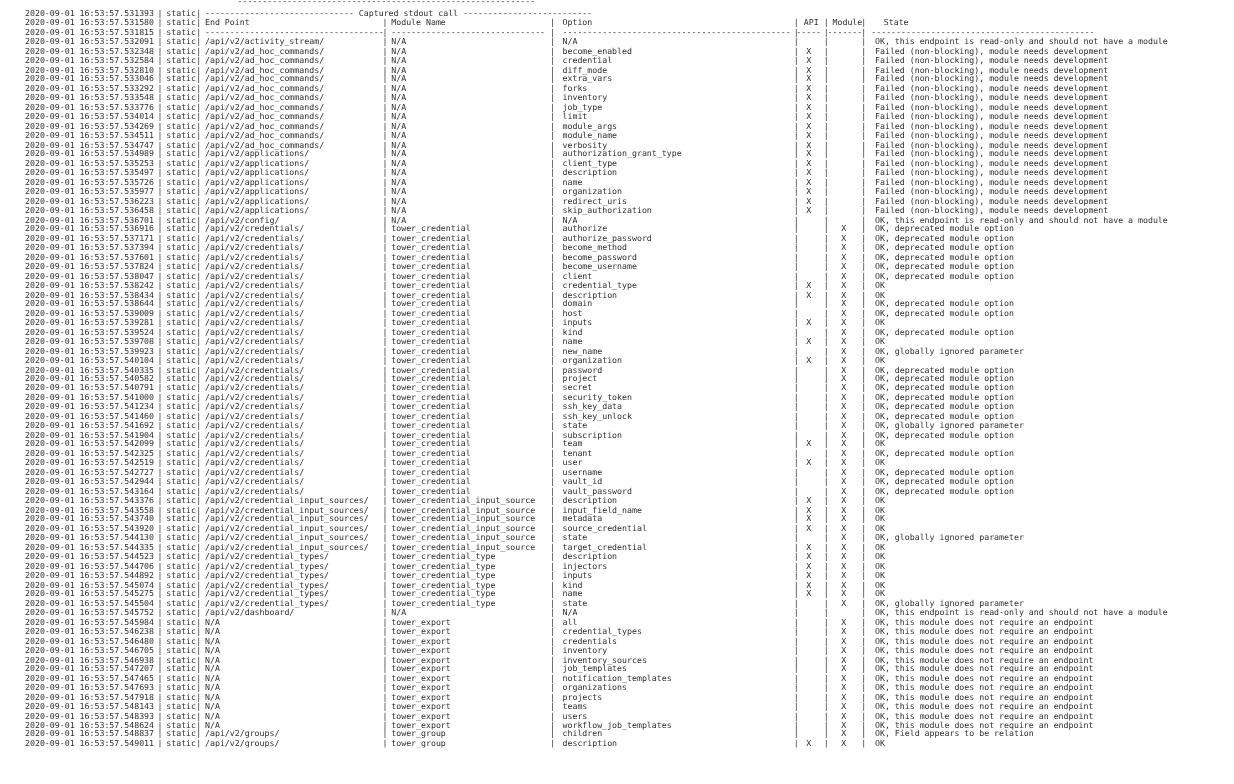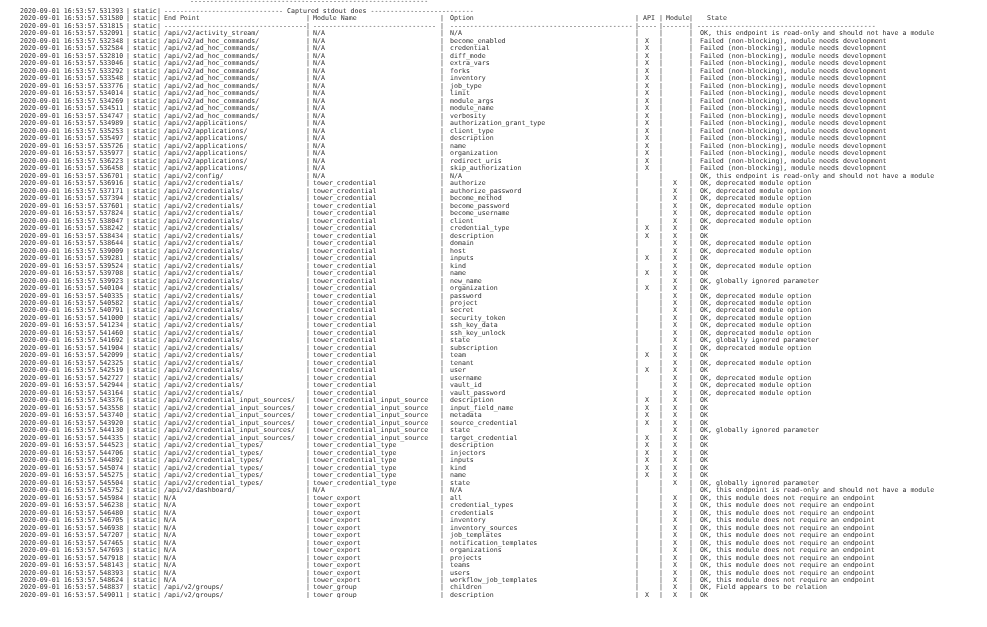--- a/index.html
+++ b/index.html
@@ -22,21 +22,21 @@
   .cell{position:absolute;top:0;white-space:pre;}
   .pipe{position:absolute;top:0;color:#2e2e2e;}
   .partial-top{position:absolute;white-space:pre;}
 </style>
 </head>
 <body>
 
 <div id="screen">
   <div class="partial-top" style="left:190px;top:-2px;">------------------------------------------------------------</div>
   <div id="log">
-      <div class="row" style="top: 8px;"><span class="pipe" style="left: 126px;">|</span><span class="pipe" style="left: 157px;">|</span><span class="cell" style="left: 20px;">2020-09-01 16:53:57.531393</span><span class="cell" style="left: 133px;">static</span><span class="cell" style="left: 164px;">------------------------------ Captured stdout does --------------------------</span></div>
+      <div class="row" style="top: 8px;"><span class="pipe" style="left: 126px;">|</span><span class="pipe" style="left: 157px;">|</span><span class="cell" style="left: 20px;">2020-09-01 16:53:57.531393</span><span class="cell" style="left: 133px;">static</span><span class="cell" style="left: 164px;">------------------------------ Captured stdout call --------------------------</span></div>
       <div class="row" style="top: 15.487px;"><span class="pipe" style="left: 126px;">|</span><span class="pipe" style="left: 157px;">|</span><span class="pipe" style="left: 306px;">|</span><span class="pipe" style="left: 440px;">|</span><span class="pipe" style="left: 635px;">|</span><span class="pipe" style="left: 659px;">|</span><span class="pipe" style="left: 689px;">|</span><span class="cell" style="left: 20px;">2020-09-01 16:53:57.531580</span><span class="cell" style="left: 133px;">static</span><span class="cell" style="left: 164px;">End Point</span><span class="cell" style="left: 313px;">Module Name</span><span class="cell" style="left: 450px;">Option</span><span class="cell" style="left: 643px;">API</span><span class="cell" style="left: 666px;">Module</span><span class="cell" style="left: 707px;">State</span></div>
       <div class="row" style="top: 22.974px;"><span class="pipe" style="left: 126px;">|</span><span class="pipe" style="left: 157px;">|</span><span class="pipe" style="left: 306px;">|</span><span class="pipe" style="left: 440px;">|</span><span class="pipe" style="left: 635px;">|</span><span class="pipe" style="left: 659px;">|</span><span class="pipe" style="left: 689px;">|</span><span class="cell" style="left: 20px;">2020-09-01 16:53:57.531815</span><span class="cell" style="left: 133px;">static</span><span class="cell" style="left: 164px;">------------------------------------</span><span class="cell" style="left: 313px;">-------------------------------</span><span class="cell" style="left: 450px;">----------------------------------------------</span><span class="cell" style="left: 637px;">-----</span><span class="cell" style="left: 662px;">-------</span><span class="cell" style="left: 697px;">---------------------------------------------</span></div>
       <div class="row" style="top: 30.461px;"><span class="pipe" style="left: 126px;">|</span><span class="pipe" style="left: 157px;">|</span><span class="pipe" style="left: 306px;">|</span><span class="pipe" style="left: 440px;">|</span><span class="pipe" style="left: 635px;">|</span><span class="pipe" style="left: 659px;">|</span><span class="pipe" style="left: 689px;">|</span><span class="cell" style="left: 20px;">2020-09-01 16:53:57.532091</span><span class="cell" style="left: 133px;">static</span><span class="cell" style="left: 164px;">/api/v2/activity_stream/</span><span class="cell" style="left: 313px;">N/A</span><span class="cell" style="left: 450px;">N/A</span><span class="cell" style="left: 700px;">OK, this endpoint is read-only and should not have a module</span></div>
       <div class="row" style="top: 37.948px;"><span class="pipe" style="left: 126px;">|</span><span class="pipe" style="left: 157px;">|</span><span class="pipe" style="left: 306px;">|</span><span class="pipe" style="left: 440px;">|</span><span class="pipe" style="left: 635px;">|</span><span class="pipe" style="left: 659px;">|</span><span class="pipe" style="left: 689px;">|</span><span class="cell" style="left: 20px;">2020-09-01 16:53:57.532348</span><span class="cell" style="left: 133px;">static</span><span class="cell" style="left: 164px;">/api/v2/ad_hoc_commands/</span><span class="cell" style="left: 313px;">N/A</span><span class="cell" style="left: 450px;">become_enabled</span><span class="cell" style="left: 645px;">X</span><span class="cell" style="left: 700px;">Failed (non-blocking), module needs development</span></div>
       <div class="row" style="top: 45.435px;"><span class="pipe" style="left: 126px;">|</span><span class="pipe" style="left: 157px;">|</span><span class="pipe" style="left: 306px;">|</span><span class="pipe" style="left: 440px;">|</span><span class="pipe" style="left: 635px;">|</span><span class="pipe" style="left: 659px;">|</span><span class="pipe" style="left: 689px;">|</span><span class="cell" style="left: 20px;">2020-09-01 16:53:57.532584</span><span class="cell" style="left: 133px;">static</span><span class="cell" style="left: 164px;">/api/v2/ad_hoc_commands/</span><span class="cell" style="left: 313px;">N/A</span><span class="cell" style="left: 450px;">credential</span><span class="cell" style="left: 645px;">X</span><span class="cell" style="left: 700px;">Failed (non-blocking), module needs development</span></div>
       <div class="row" style="top: 52.922px;"><span class="pipe" style="left: 126px;">|</span><span class="pipe" style="left: 157px;">|</span><span class="pipe" style="left: 306px;">|</span><span class="pipe" style="left: 440px;">|</span><span class="pipe" style="left: 635px;">|</span><span class="pipe" style="left: 659px;">|</span><span class="pipe" style="left: 689px;">|</span><span class="cell" style="left: 20px;">2020-09-01 16:53:57.532810</span><span class="cell" style="left: 133px;">static</span><span class="cell" style="left: 164px;">/api/v2/ad_hoc_commands/</span><span class="cell" style="left: 313px;">N/A</span><span class="cell" style="left: 450px;">diff_mode</span><span class="cell" style="left: 645px;">X</span><span class="cell" style="left: 700px;">Failed (non-blocking), module needs development</span></div>
       <div class="row" style="top: 60.409px;"><span class="pipe" style="left: 126px;">|</span><span class="pipe" style="left: 157px;">|</span><span class="pipe" style="left: 306px;">|</span><span class="pipe" style="left: 440px;">|</span><span class="pipe" style="left: 635px;">|</span><span class="pipe" style="left: 659px;">|</span><span class="pipe" style="left: 689px;">|</span><span class="cell" style="left: 20px;">2020-09-01 16:53:57.533046</span><span class="cell" style="left: 133px;">static</span><span class="cell" style="left: 164px;">/api/v2/ad_hoc_commands/</span><span class="cell" style="left: 313px;">N/A</span><span class="cell" style="left: 450px;">extra_vars</span><span class="cell" style="left: 645px;">X</span><span class="cell" style="left: 700px;">Failed (non-blocking), module needs development</span></div>
       <div class="row" style="top: 67.896px;"><span class="pipe" style="left: 126px;">|</span><span class="pipe" style="left: 157px;">|</span><span class="pipe" style="left: 306px;">|</span><span class="pipe" style="left: 440px;">|</span><span class="pipe" style="left: 635px;">|</span><span class="pipe" style="left: 659px;">|</span><span class="pipe" style="left: 689px;">|</span><span class="cell" style="left: 20px;">2020-09-01 16:53:57.533292</span><span class="cell" style="left: 133px;">static</span><span class="cell" style="left: 164px;">/api/v2/ad_hoc_commands/</span><span class="cell" style="left: 313px;">N/A</span><span class="cell" style="left: 450px;">forks</span><span class="cell" style="left: 645px;">X</span><span class="cell" style="left: 700px;">Failed (non-blocking), module needs development</span></div>
       <div class="row" style="top: 75.383px;"><span class="pipe" style="left: 126px;">|</span><span class="pipe" style="left: 157px;">|</span><span class="pipe" style="left: 306px;">|</span><span class="pipe" style="left: 440px;">|</span><span class="pipe" style="left: 635px;">|</span><span class="pipe" style="left: 659px;">|</span><span class="pipe" style="left: 689px;">|</span><span class="cell" style="left: 20px;">2020-09-01 16:53:57.533548</span><span class="cell" style="left: 133px;">static</span><span class="cell" style="left: 164px;">/api/v2/ad_hoc_commands/</span><span class="cell" style="left: 313px;">N/A</span><span class="cell" style="left: 450px;">inventory</span><span class="cell" style="left: 645px;">X</span><span class="cell" style="left: 700px;">Failed (non-blocking), module needs development</span></div>
       <div class="row" style="top: 82.87px;"><span class="pipe" style="left: 126px;">|</span><span class="pipe" style="left: 157px;">|</span><span class="pipe" style="left: 306px;">|</span><span class="pipe" style="left: 440px;">|</span><span class="pipe" style="left: 635px;">|</span><span class="pipe" style="left: 659px;">|</span><span class="pipe" style="left: 689px;">|</span><span class="cell" style="left: 20px;">2020-09-01 16:53:57.533776</span><span class="cell" style="left: 133px;">static</span><span class="cell" style="left: 164px;">/api/v2/ad_hoc_commands/</span><span class="cell" style="left: 313px;">N/A</span><span class="cell" style="left: 450px;">job_type</span><span class="cell" style="left: 645px;">X</span><span class="cell" style="left: 700px;">Failed (non-blocking), module needs development</span></div>

